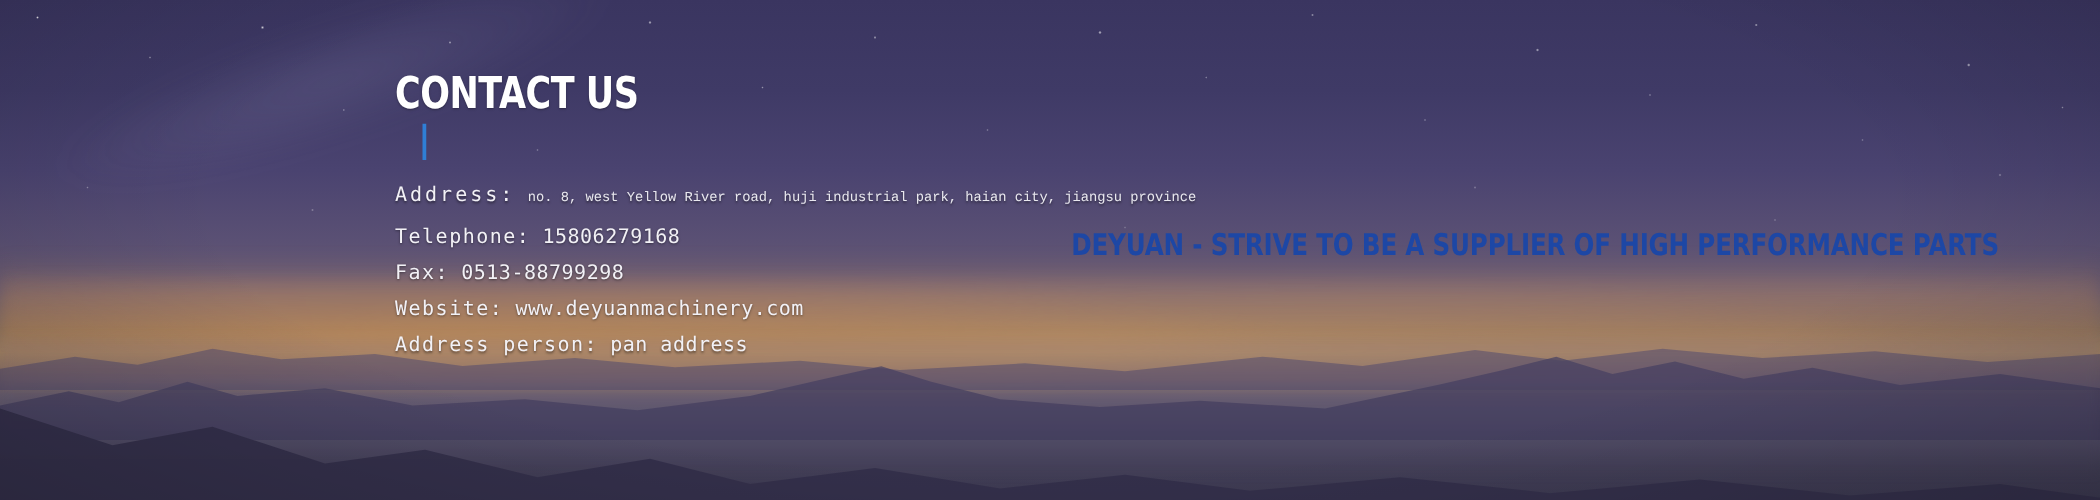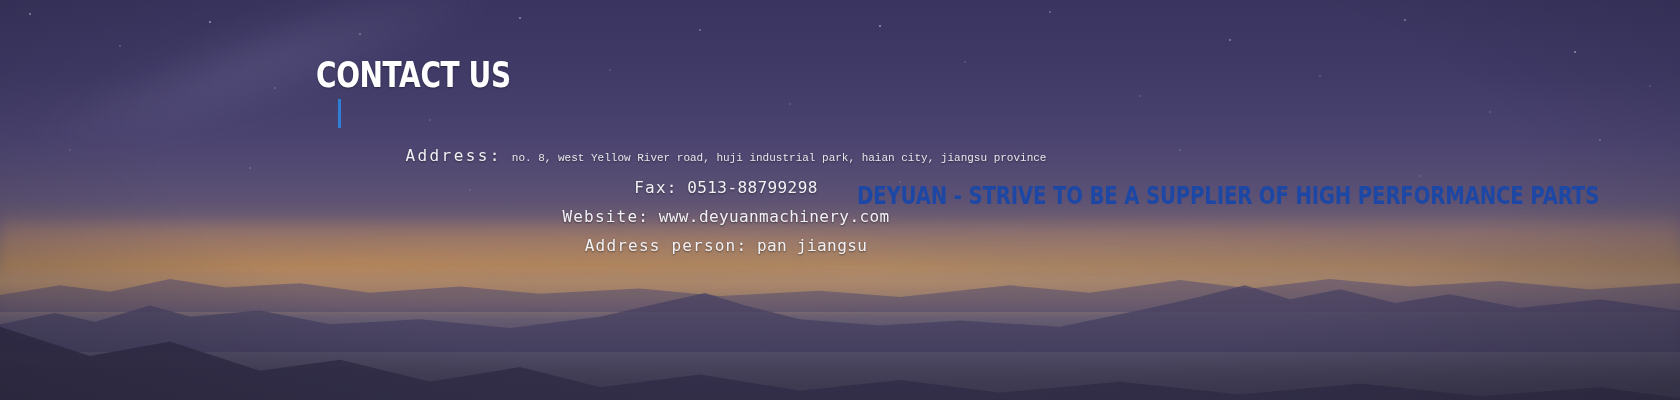--- a/index.html
+++ b/index.html
@@ -96,21 +96,21 @@
     position:absolute; left:0; bottom:6%; width:100%; height:26%;
     background:linear-gradient(to bottom, rgba(120,112,140,.22), rgba(70,66,92,.30));
     filter:blur(5px);
   }
   .vignette {
     position:absolute; inset:0;
     background:radial-gradient(ellipse 88% 120% at 50% 40%, rgba(0,0,0,0) 45%, rgba(0,0,0,.30) 100%);
   }
 
   
-  .content { position:absolute; inset:0;text-align:center; }
+  .content { position:absolute; inset:0; }
 
   .heading {
     position:absolute; left:316px; top:58px;
     color:#ffffff;
     font-family:"DejaVu Sans", sans-serif;
     font-weight:bold;
     font-size:35px;
     letter-spacing:-0.5px;
     line-height:1;
     transform:scaleX(.80);
@@ -194,34 +194,38 @@
   <div class="heading">CONTACT US</div>
 
   <div class="accent-bar"></div>
 
   <div class="info-list">
 
     <div class="info-line address">
       <span class="label">Address:</span><span class="value">no. 8, west Yellow River road, huji industrial park, haian city, jiangsu province</span>
     </div>
 
+    <div class="info-line">
+      <span class="label">Telephone:</span>
+      <span class="value">15806279168</span>
+    </div>
 
     <div class="info-line">
       <span class="label">Fax:</span>
       <span class="value">0513-88799298</span>
     </div>
 
 
     <div class="info-line">
       <span class="label">Website:</span>
       <span class="value">www.deyuanmachinery.com</span>
     </div>
 
     <div class="info-line">
       <span class="label">Address person:</span>
-      <span class="value">pan jiangsu</span>
+      <span class="value">pan address</span>
     </div>
 
   </div>
 
   <div class="slogan">DEYUAN - STRIVE TO BE A SUPPLIER OF HIGH PERFORMANCE PARTS</div>
 
 </div>
 
 </body></html>

